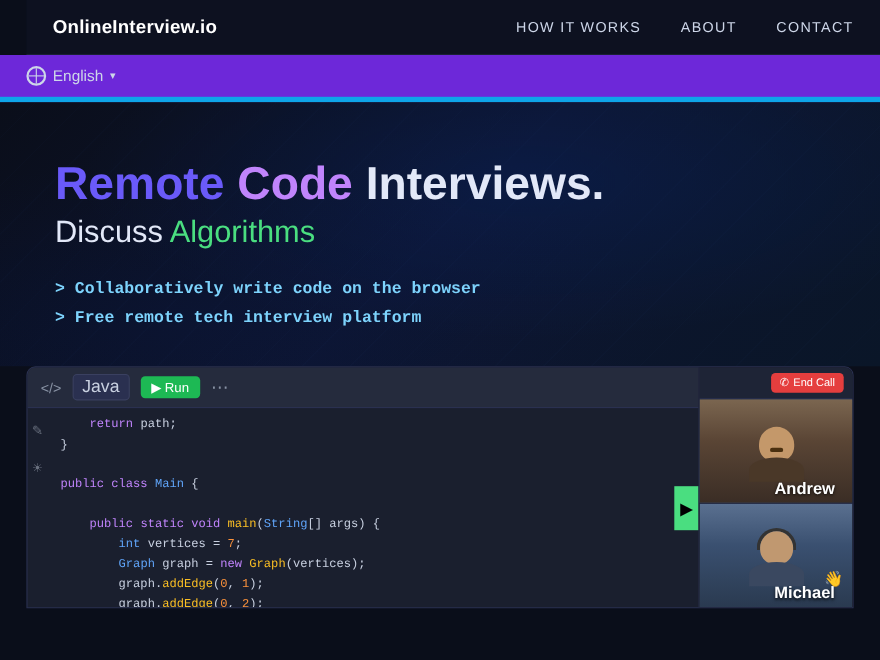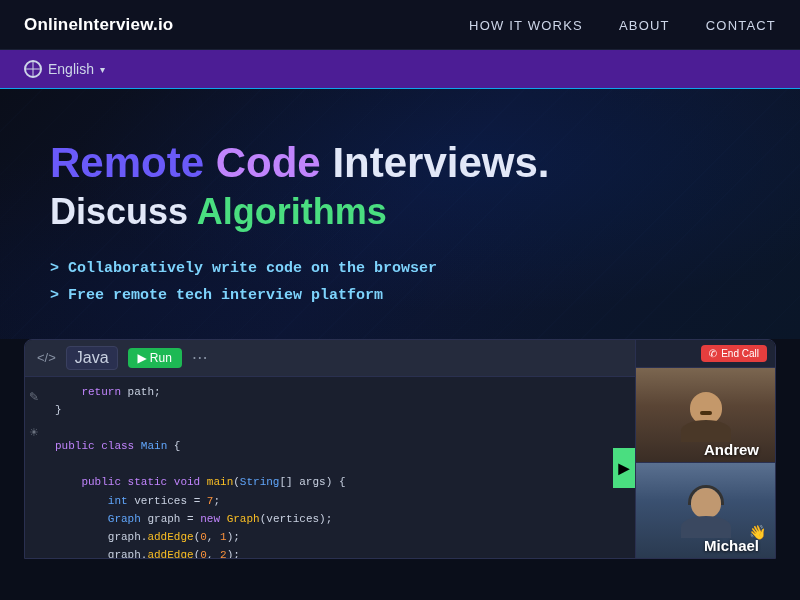--- a/index.html
+++ b/index.html
@@ -15,20 +15,21 @@
 
     
     nav {
       display: flex;
       align-items: center;
       justify-content: space-between;
       padding: 0 24px;
       height: 50px;
       background: #0d1120;
       border-bottom: 1px solid #1a2035;
+      margin-left: 24px;
     }
 
     .nav-logo {
       font-size: 17px;
       font-weight: 600;
       color: #fff;
       letter-spacing: 0.2px;
     }
 
     .nav-links {
@@ -43,22 +44,22 @@
       font-size: 13px;
       font-weight: 500;
       letter-spacing: 1.2px;
     }
 
     
     .lang-bar {
       display: flex;
       align-items: center;
       padding: 10px 24px;
-      background: #4c1d95;
-      border-bottom: 1px solid #0ea5e9;
+      background: #6d28d9;
+      border-bottom: 5px solid #0ea5e9;
     }
 
     .lang-selector {
       display: flex;
       align-items: center;
       gap: 6px;
       cursor: pointer;
       color: #cdd6e8;
       font-size: 14px;
     }
@@ -139,22 +140,22 @@
       line-height: 1.15;
       position: relative;
       z-index: 1;
     }
 
     .word-remote { color: #6a5af9; }
     .word-code { color: #c084fc; }
     .word-interviews { color: #e2e8f8; }
 
     .hero-title-2 {
-      font-size: 36px;
-      font-weight: 700;
+      font-size: 28px;
+      font-weight: 400;
       line-height: 1.15;
       color: #e2e8f8;
       position: relative;
       z-index: 1;
       margin-top: 4px;
     }
 
     .word-algorithms { color: #4ade80; }
 
     .hero-bullets {

